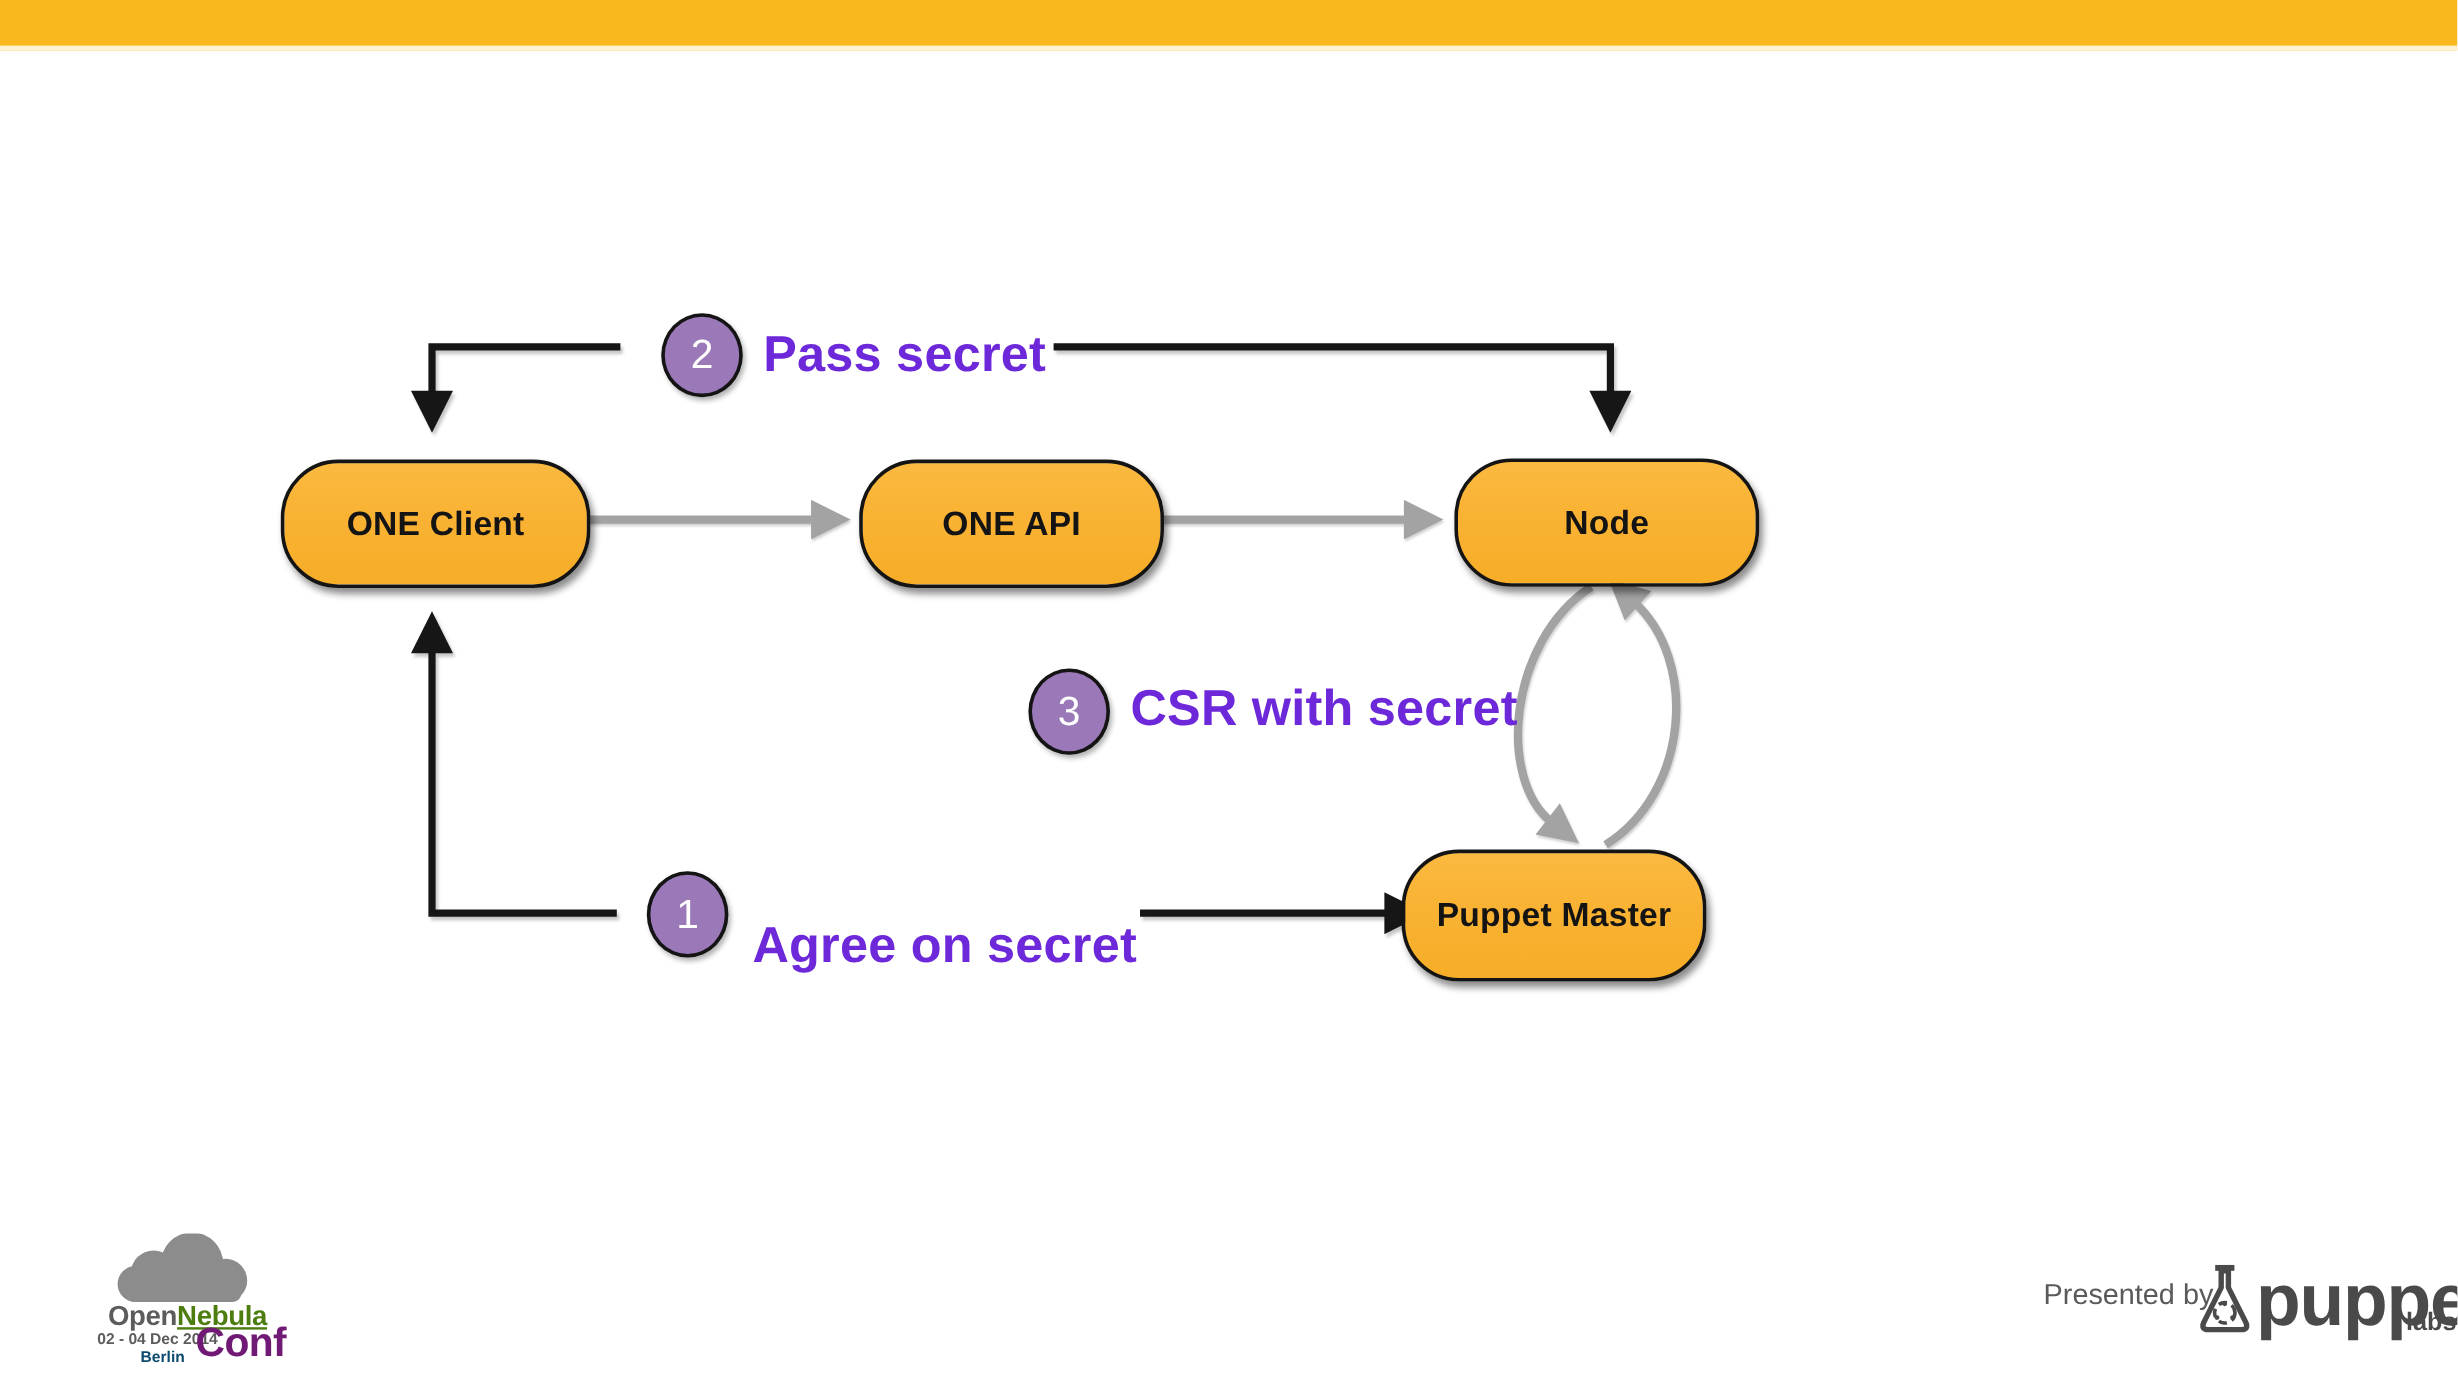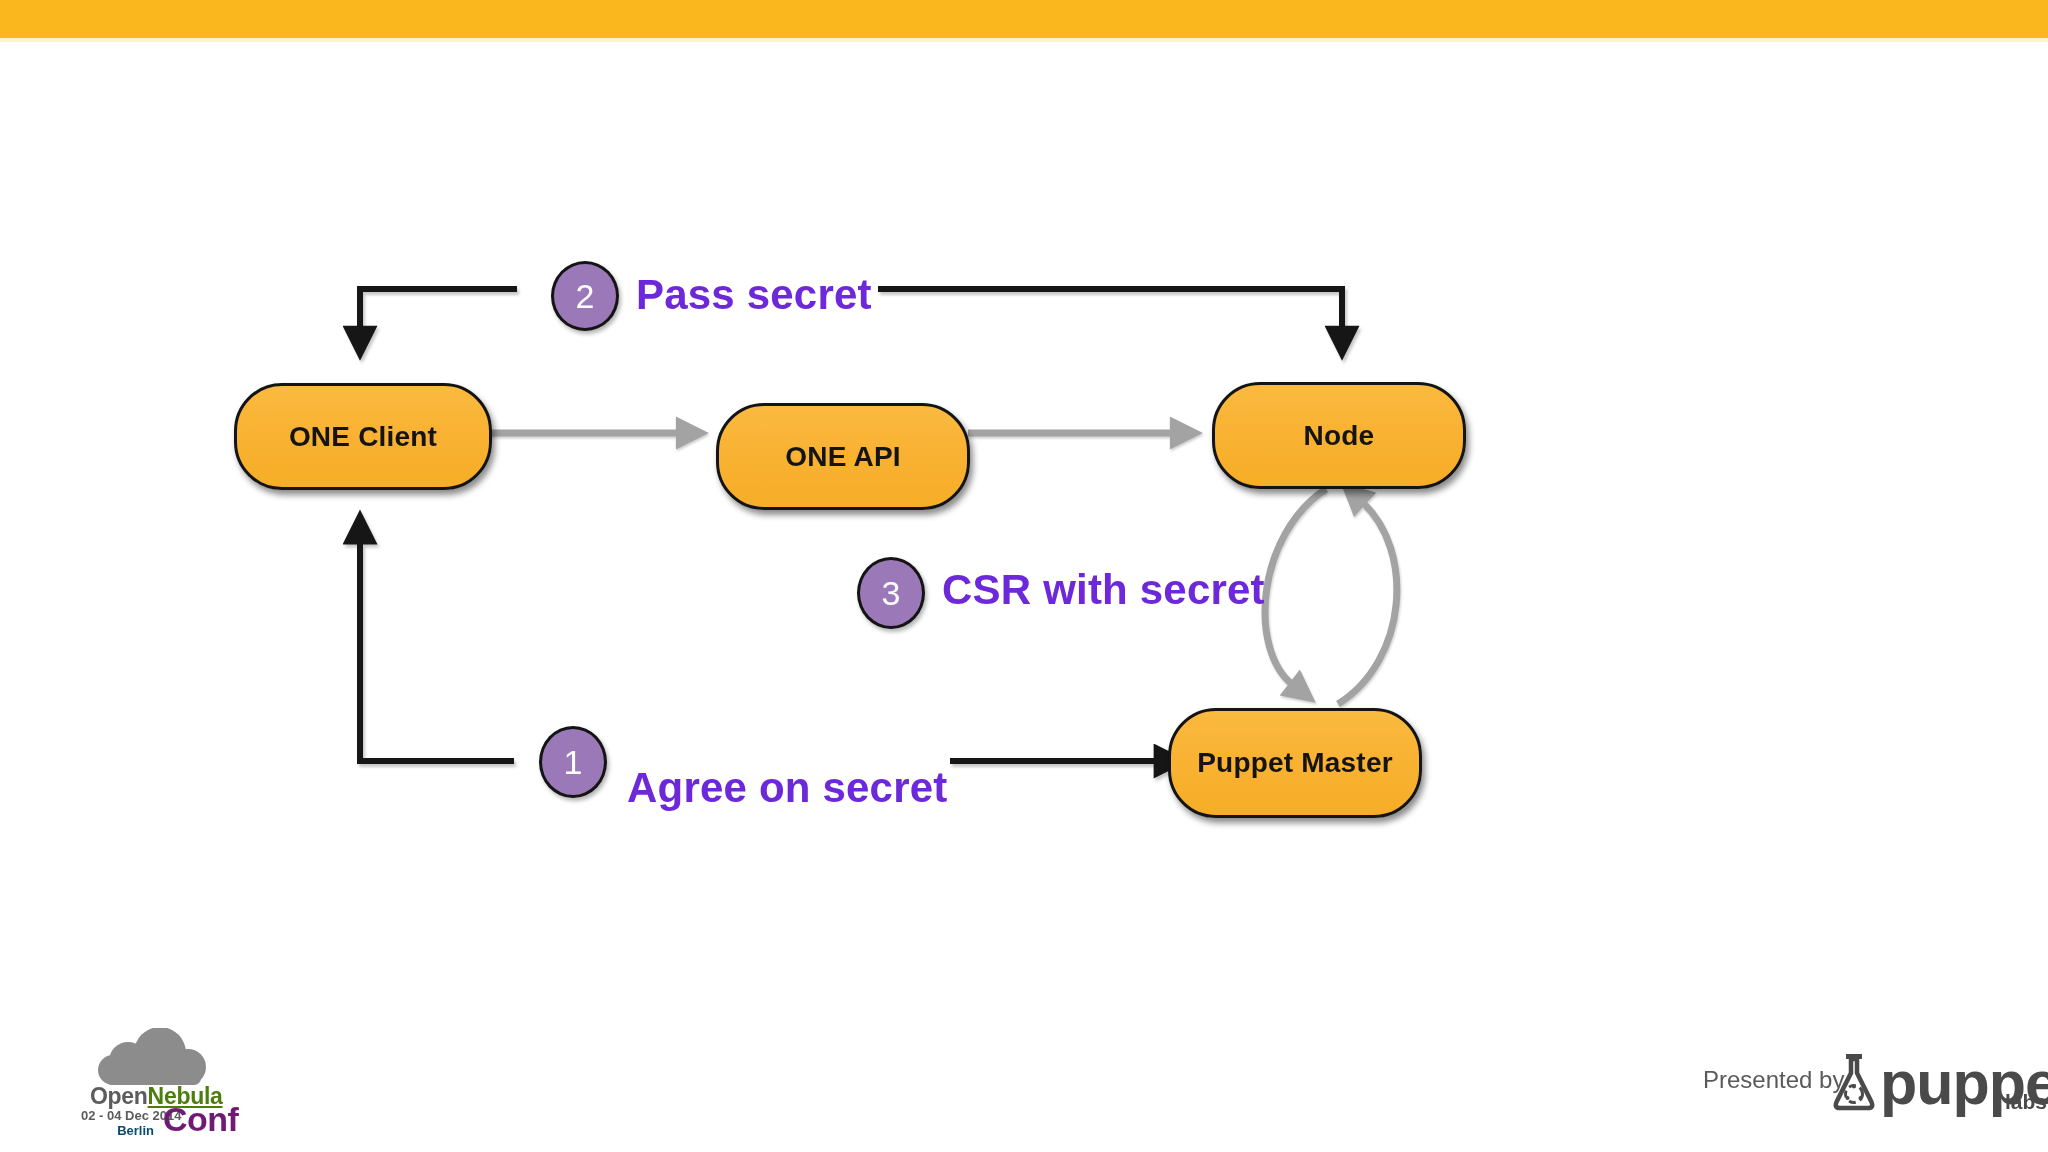--- a/index.html
+++ b/index.html
@@ -19,21 +19,21 @@
   .arrow-gray{filter:drop-shadow(1px 2px 1px rgba(0,0,0,0.18));}
   
   .pill{
     position:absolute;display:flex;align-items:center;justify-content:center;
     background:linear-gradient(180deg,#FABA40 0%,#F9B233 45%,#F6AD27 100%);
     border:3px solid #141414;border-radius:48px;
     box-shadow:3px 5px 6px rgba(0,0,0,0.45);
     font-size:28px;font-weight:700;color:#141414;letter-spacing:0.2px;
   }
   #node-one-client{left:234px;top:383px;width:252px;height:101px;}
-  #node-one-api{left:716px;top:403px;width:248px;height:101px;}
+  #node-one-api{left:716px;top:383px;width:248px;height:101px;}
   #node-node{left:1212px;top:382px;width:248px;height:101px;}
   #node-puppet-master{left:1168px;top:708px;width:248px;height:104px;}
   
   .badge{
     position:absolute;display:flex;align-items:center;justify-content:center;
     background:#9B79B8;border:3px solid #141414;border-radius:50%;
     box-shadow:2px 3px 4px rgba(0,0,0,0.30);
     color:#ffffff;font-size:34px;font-weight:400;
   }
   #badge-step2{left:551px;top:261px;width:62px;height:64px;}

